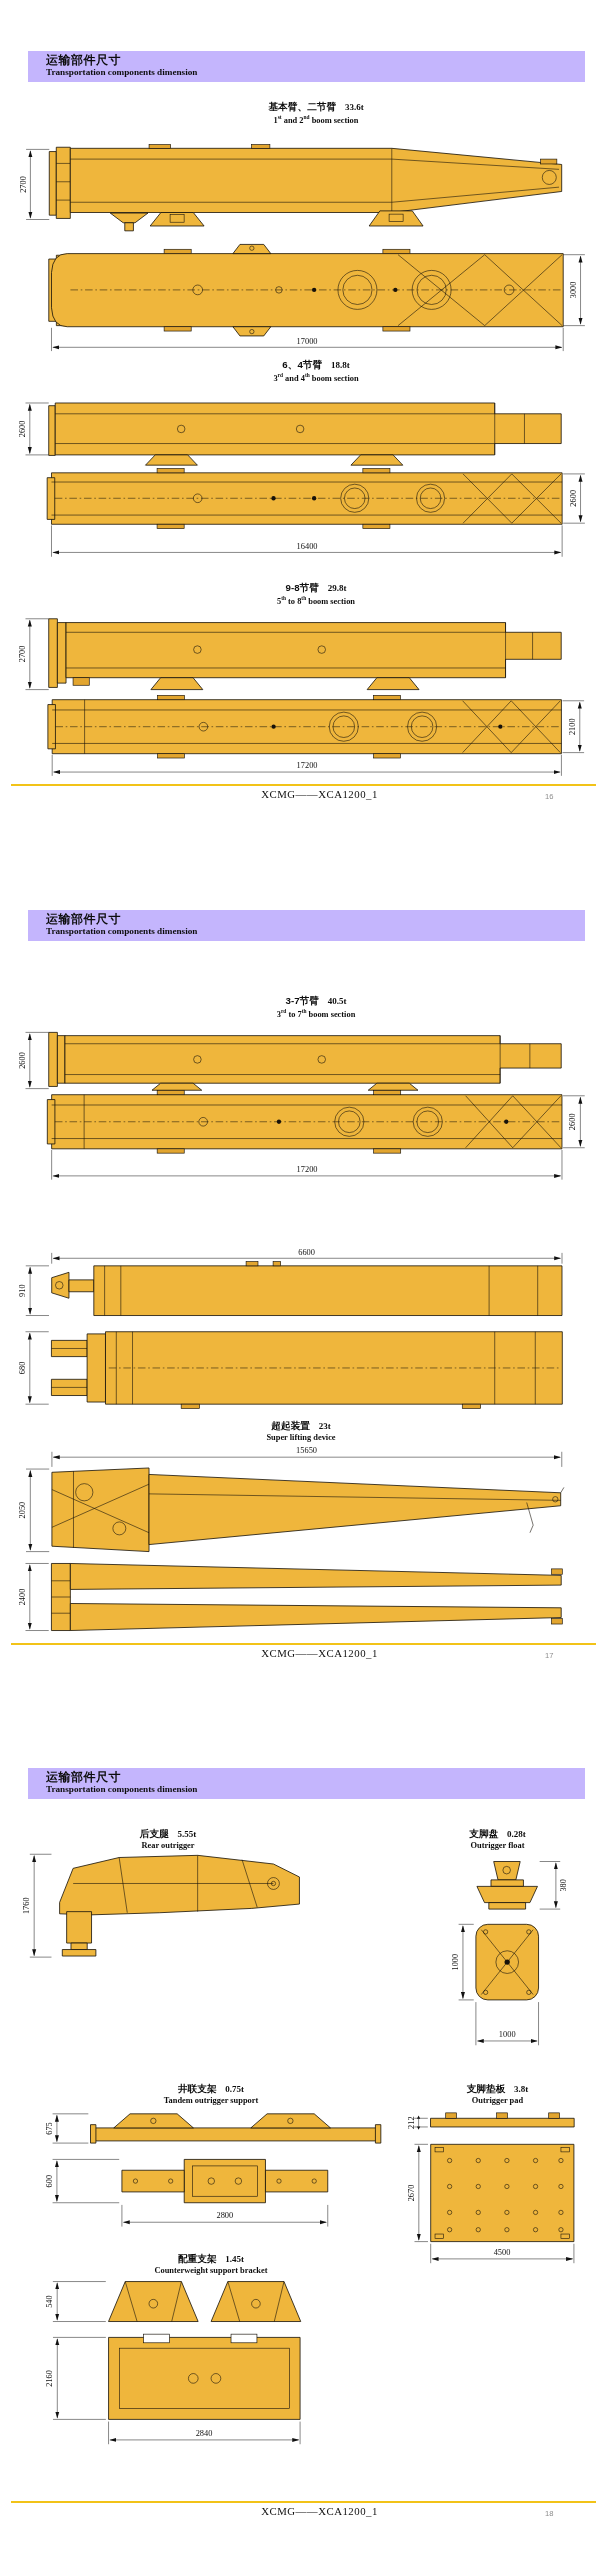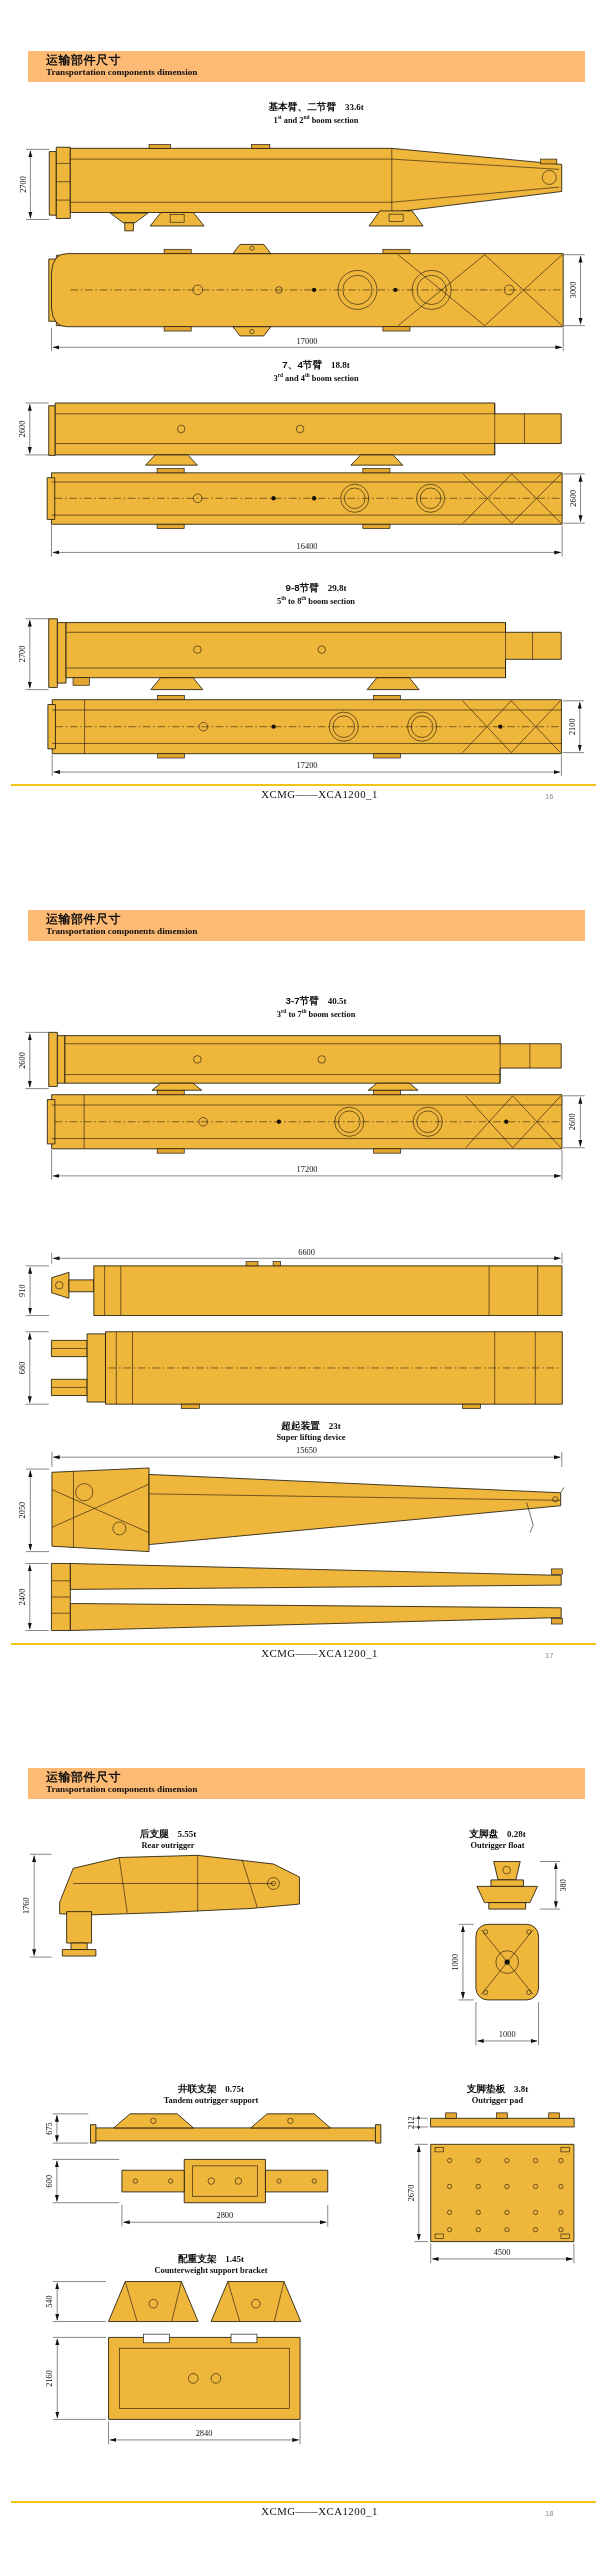--- a/index.html
+++ b/index.html
@@ -1,20 +1,20 @@
 <!DOCTYPE html>
 <html style="font-size:8.7px"><head>
 <meta charset="utf-8">
 <style>
   html,body{margin:0;padding:0;background:#ffffff;}
   body{width:607px;height:2576px;position:relative;font-family:"Liberation Sans",sans-serif;}
   .page{position:absolute;left:0;width:607px;height:859px;background:#fff;overflow:hidden;}
   #page1{top:0;} #page2{top:859px;} #page3{top:1717px;}
 
-  .hdr{position:absolute;left:28px;top:51px;width:557px;height:31px;background:#fdba74;}
+  .hdr{position:absolute;left:28px;top:51px;width:557px;height:31px;background:#c4b5fd;}
   .hdr-cn{position:absolute;left:18px;top:1.1px;font:bold 12px "Liberation Sans",sans-serif;color:#0d0d0d;letter-spacing:0.5px;}
   .hdr-en{position:absolute;left:18px;top:16px;font:bold 9.2px "Liberation Serif",serif;color:#0d0d0d;}
 
   .sec-t{position:absolute;text-align:center;color:#0d0d0d;line-height:13px;}
   .t-cn{font:bold 9.7px "Liberation Sans",sans-serif;}
   .t-wt{font:bold 9px "Liberation Serif",serif;margin-left:8.7px;}
   .t-en{font:bold 8.4px "Liberation Serif",serif;}
   .t-en sup{font-size:5.4px;}
 
   .view{position:absolute;}
@@ -103,21 +103,21 @@
       <path class="dln" d="M1005,27H1045 M1005,158H1045"></path>
       <line class="dln" x1="1037" y1="30" x2="1037" y2="155" marker-start="url(#ar)" marker-end="url(#ar)"></line>
       <text class="dtx" x="1028" y="92" transform="rotate(-90 1028 92)">3000</text>
       <path class="dln" d="M60,162V205 M1005,162V205"></path>
       <line class="dln" x1="63" y1="198" x2="1002" y2="198" marker-start="url(#ar)" marker-end="url(#ar)"></line>
       <text class="dtx" x="532" y="191">17000</text>
     </svg>
   </div>
 
   <div class="sec-t" style="left:162px;top:359px;width:308px;">
-    <div><span class="t-cn">7、4节臂</span><span class="t-wt">18.8t</span></div>
+    <div><span class="t-cn">6、4节臂</span><span class="t-wt">18.8t</span></div>
     <div class="t-en">3<sup>rd</sup> and 4<sup>th</sup> boom section</div>
   </div>
 
   <div class="view" style="left:19px;top:399px;">
     <svg width="546" height="68" viewBox="0 0 1010 125">
       <path class="dln" d="M55,7H12 M55,103H12"></path>
       <line class="dln" x1="20" y1="10" x2="20" y2="100" marker-start="url(#ar)" marker-end="url(#ar)"></line>
       <text class="dtx" x="11" y="55" transform="rotate(-90 11 55)">2600</text>
       <rect class="yel" x="55" y="12" width="12" height="92"></rect>
       <polygon class="yel" points="67,7 880,7 880,27 1003,27 1003,82 880,82 880,103 67,103"></polygon>
@@ -293,21 +293,21 @@
       <path class="lin" d="M60,43h66 M60,115h66"></path>
       <rect class="yel" x="126" y="16" width="34" height="126"></rect>
       <rect class="yel" x="160" y="12" width="845" height="134"></rect>
       <path class="lin" d="M180,12v134 M210,12v134 M880,12v134 M955,12v134"></path>
       <line class="dsh" x1="166" y1="79" x2="1000" y2="79"></line>
       <rect class="yel2" x="300" y="146" width="34" height="8"></rect>
       <rect class="yel2" x="820" y="146" width="34" height="8"></rect>
     </svg>
   </div>
 
-  <div class="sec-t" style="left:157px;top:561px;width:308px;">
+  <div class="sec-t" style="left:147px;top:561px;width:308px;">
     <div><span class="t-cn">超起装置</span><span class="t-wt">23t</span></div>
     <div class="t-en">Super lifting device</div>
   </div>
 
   <div class="view" style="left:19px;top:582px;">
     <svg width="546" height="116" viewBox="0 0 1010 215">
       <path class="dln" d="M60,48V20 M1005,48V20"></path>
       <line class="dln" x1="63" y1="30" x2="1002" y2="30" marker-start="url(#ar)" marker-end="url(#ar)"></line>
       <text class="dtx" x="532" y="23">15650</text>
       <path class="dln" d="M55,52H12 M55,205H12"></path>

